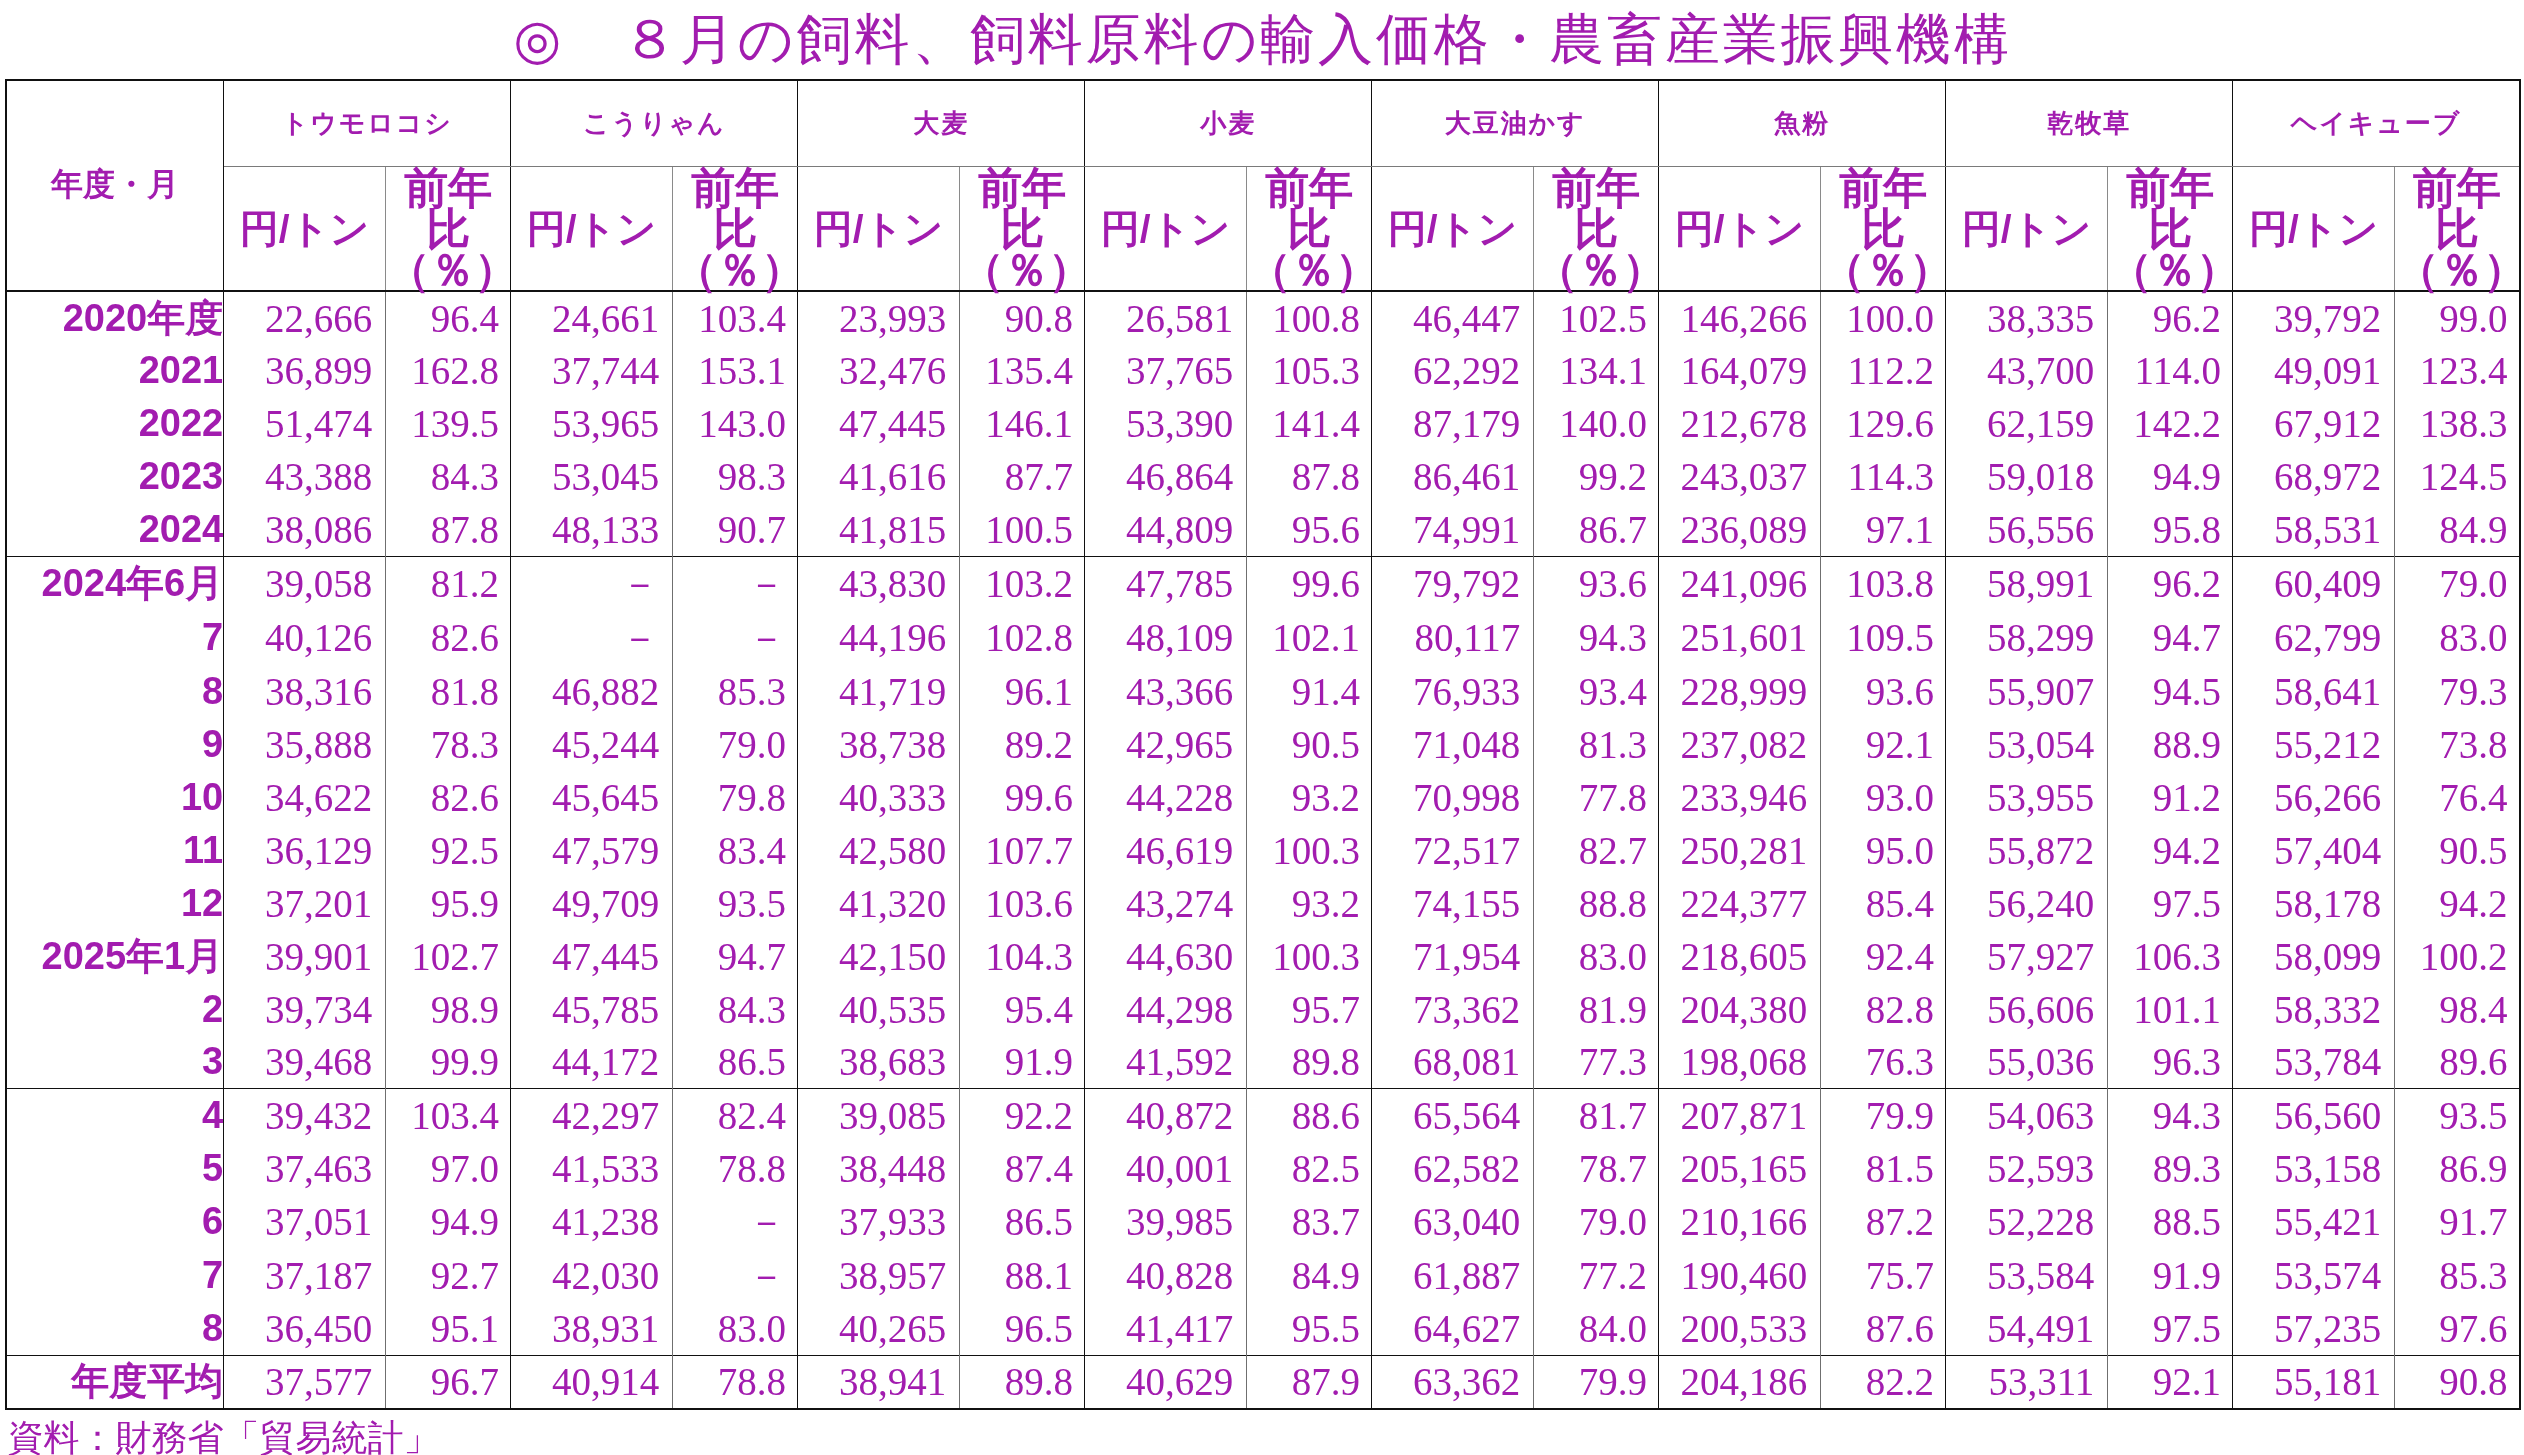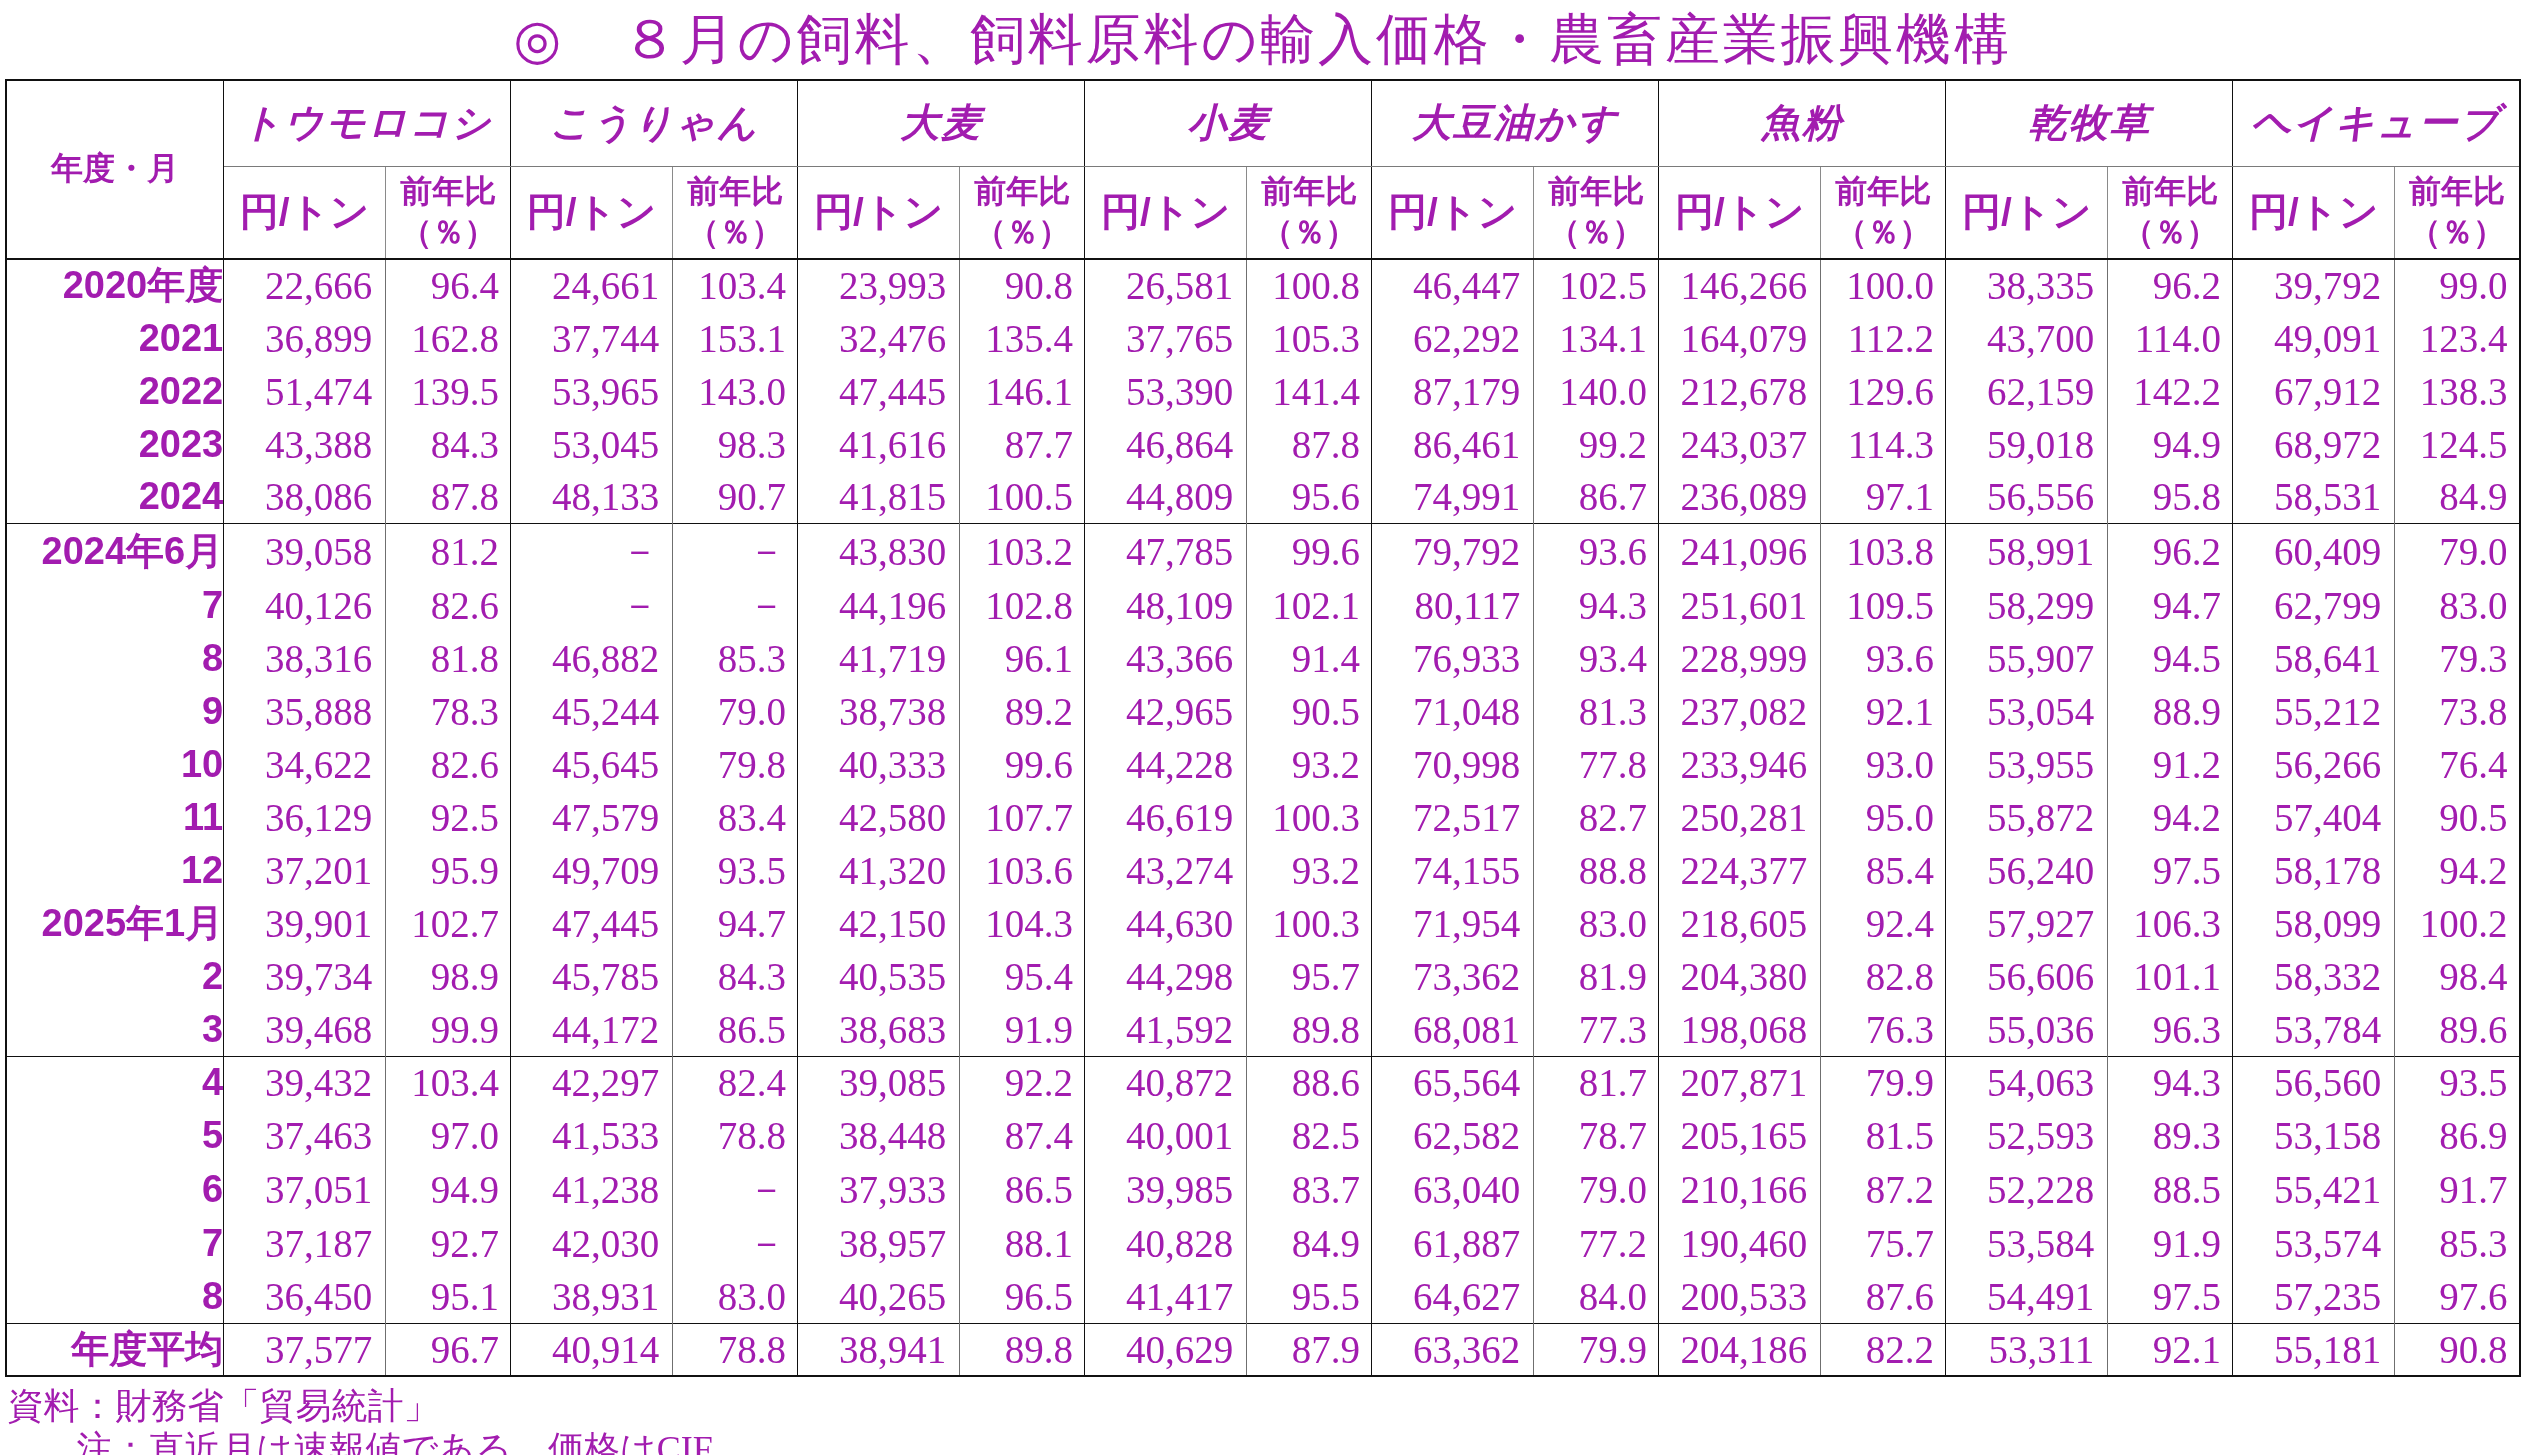--- a/index.html
+++ b/index.html
@@ -24,28 +24,28 @@
     font-family:"Liberation Sans","DejaVu Sans",sans-serif;
     font-weight:600;text-align:center;vertical-align:middle;
     background:#fff;padding:0;
   }
   tr.hdr1{height:87px;}
   tr.hdr2{height:92px;}
   th.rowhead{
     font-size:32px;border-right:1.9px solid #111;border-bottom:2.8px solid #111;
   }
   th.commodity{
-    font-size:39px;letter-spacing:1.9px;
-    border-left:1.9px solid #111;border-bottom:1.9px solid #7a7a7a;font-style:italic;
+    font-size:26px;letter-spacing:1.9px;
+    border-left:1.9px solid #111;border-bottom:1.9px solid #7a7a7a;
   }
   th.unit{
     font-size:39px;border-left:1.9px solid #111;border-bottom:2.8px solid #111;
   }
   th.ratio-h{
-    font-size:32px;line-height:41px;
+    font-size:44px;line-height:41px;
     border-left:0.9px solid #8a8a8a;border-bottom:2.8px solid #111;
   }
   
   tbody tr{height:53px;}
   tbody.section:not(:first-of-type) tr:first-child td{border-top:1.9px solid #111;}
   td{vertical-align:middle;padding:0;}
   td.label{
     font-family:"Liberation Sans","DejaVu Sans",sans-serif;
     font-weight:600;font-size:38px;text-align:right;
     border-right:1.9px solid #111;

